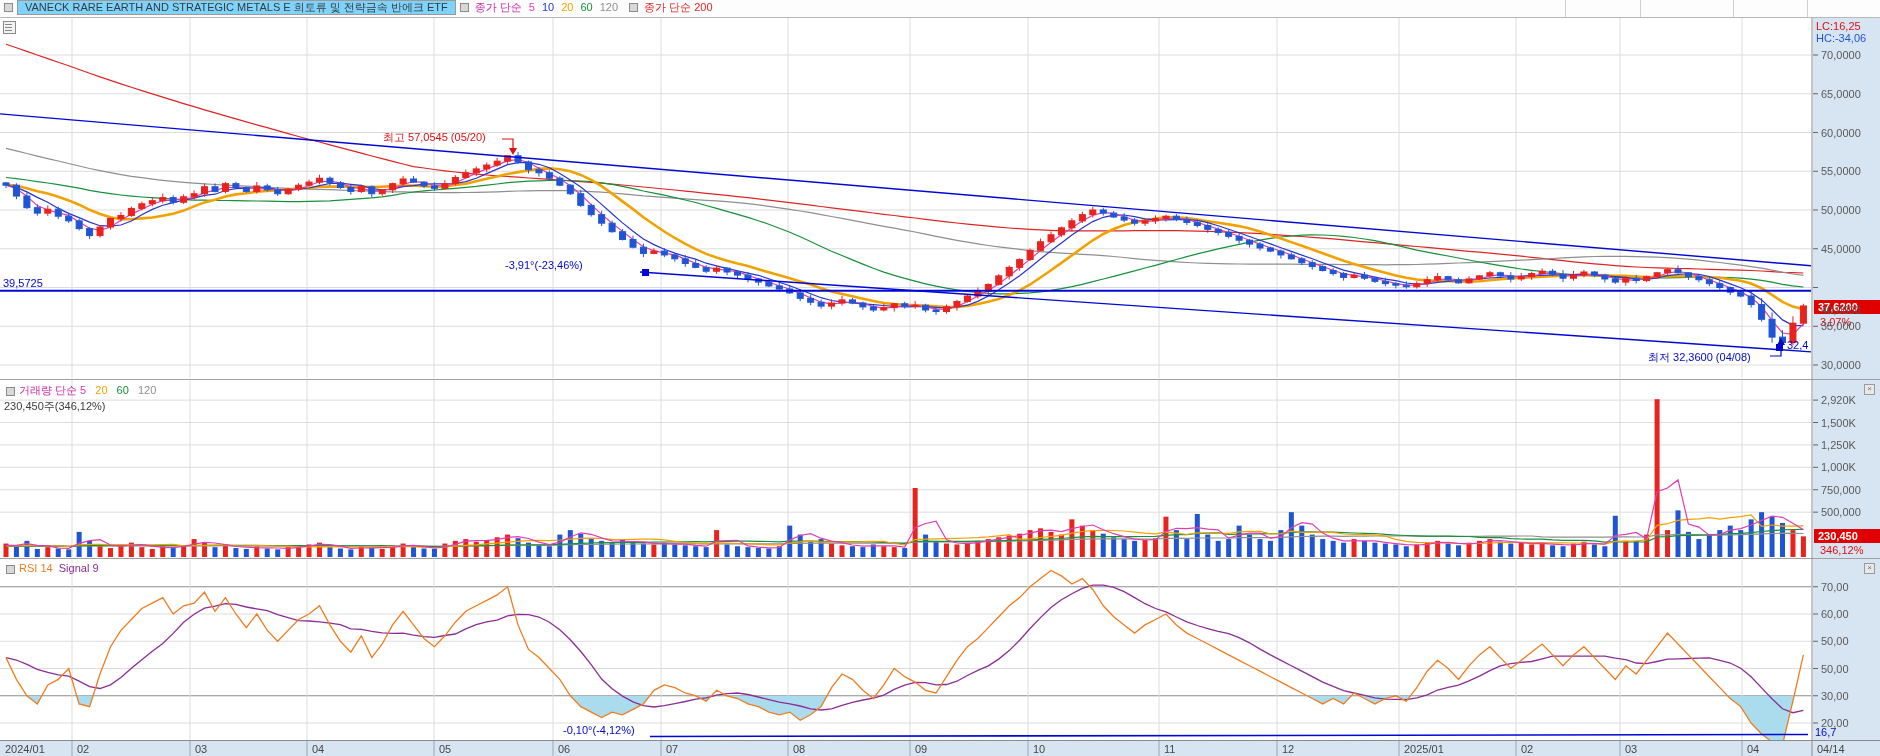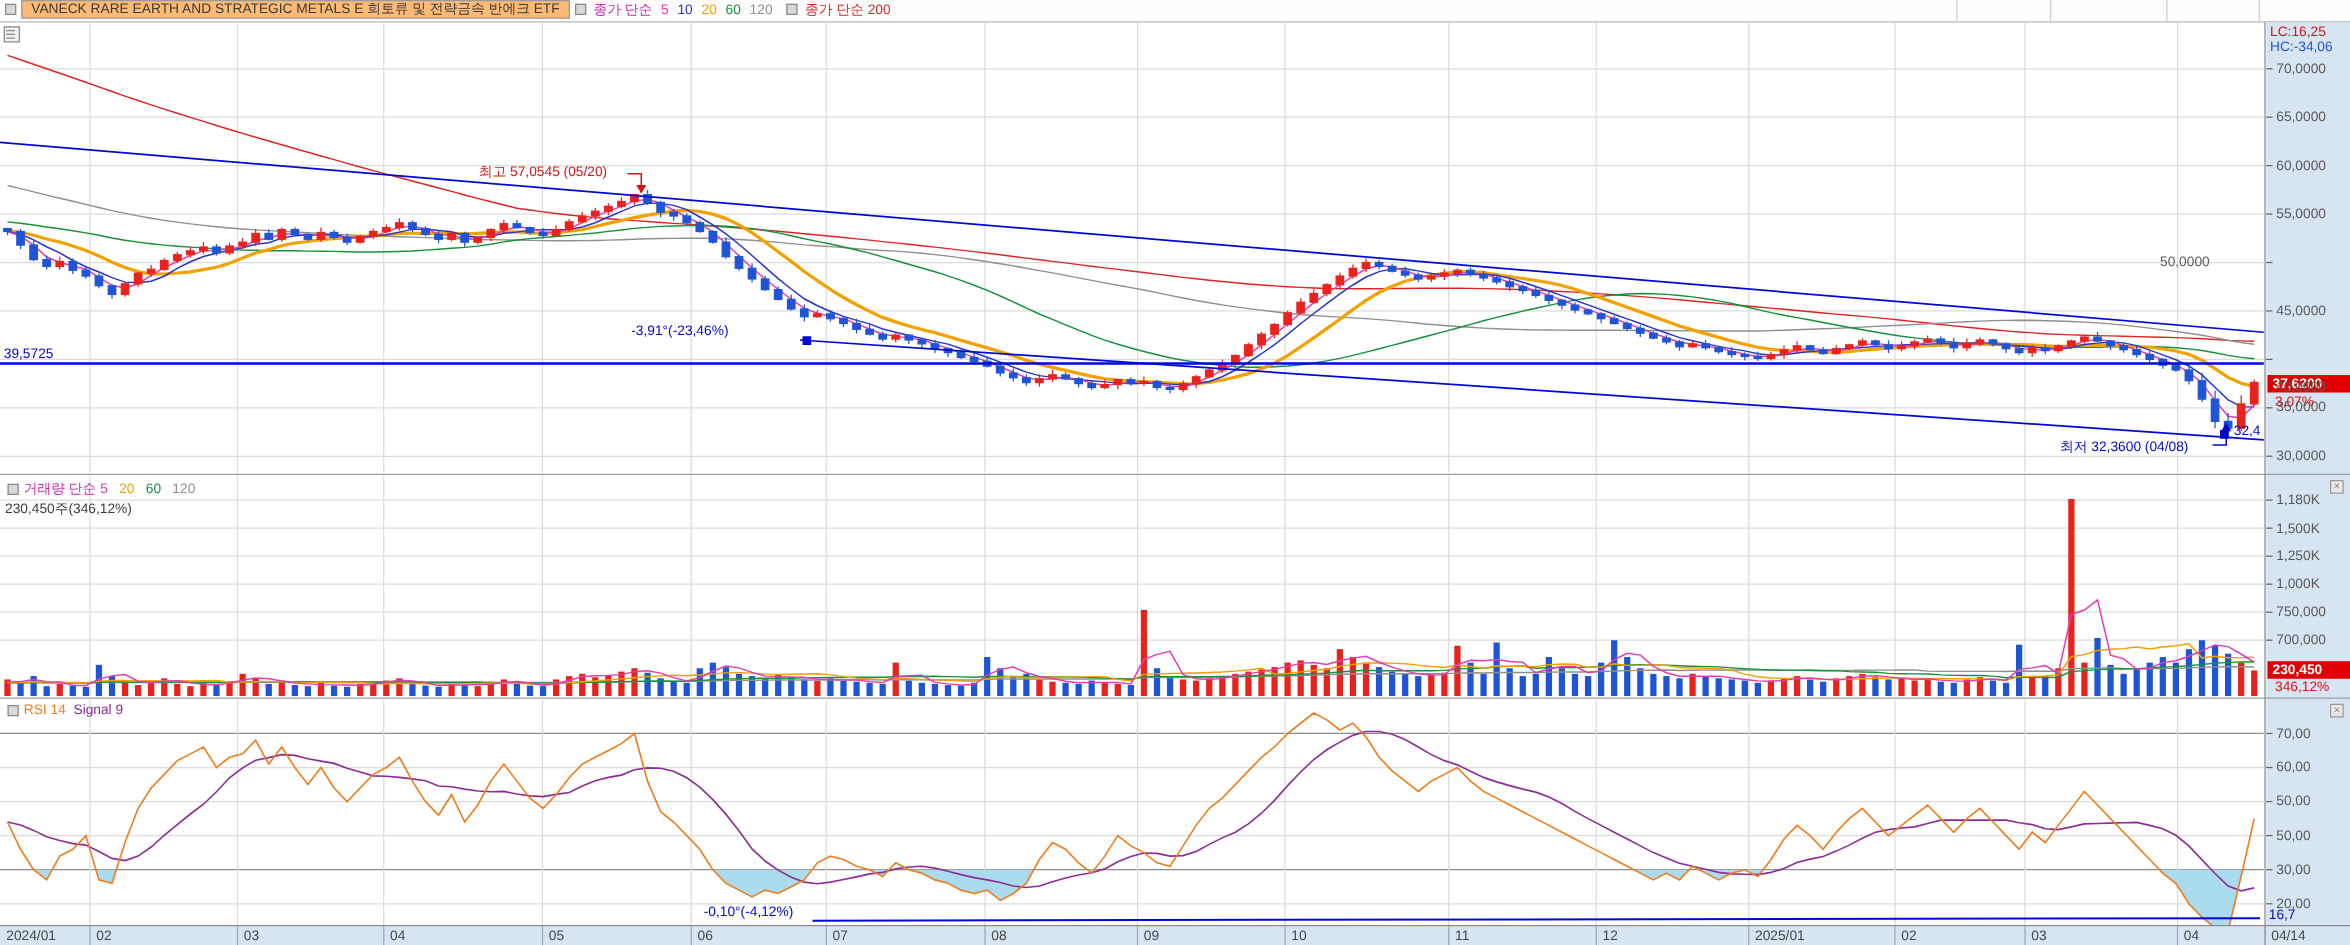--- a/index.html
+++ b/index.html
@@ -1,21 +1,21 @@
 <!DOCTYPE html>
 <html><head>
 <meta charset="utf-8">
 <style>
   html,body{margin:0;padding:0;background:#fff;font-family:"Liberation Sans",sans-serif;}
   #screen{position:relative;width:1880px;height:756px;background:#fff;overflow:hidden;font-size:11px;color:#444;}
   .abs{position:absolute;white-space:nowrap;}
   
   #topbar{left:0;top:0;width:1880px;height:17px;background:#fdfdfd;border-bottom:1px solid #b8b8b8;}
   .bullet{display:inline-block;width:7px;height:7px;background:#d8d8d8;border:1px solid #8a8a8a;vertical-align:middle;margin:0 4px;}
-  #titlebox{display:inline-block;height:13px;line-height:13px;border:1px solid #9a9a9a;background:#fdba74;padding:0 7px;color:#3a3a3a;vertical-align:middle;}
+  #titlebox{display:inline-block;height:13px;line-height:13px;border:1px solid #9a9a9a;background:#7dd3fc;padding:0 7px;color:#3a3a3a;vertical-align:middle;}
   .leg{display:inline-block;vertical-align:middle;margin-left:2px;}
   .leg span{margin-right:7px;}
   .vdiv{position:absolute;top:0;width:1px;height:17px;background:#cfcfcf;}
   
   .ytick{position:absolute;left:1821px;color:#5a5a5a;}
   .xtick{position:absolute;top:743px;color:#474747;}
   .redbox{position:absolute;left:1814px;width:64px;height:14px;background:#e00000;color:#fff;text-align:left;padding-left:4px;line-height:14px;font-weight:bold;}
   .redtxt{position:absolute;left:1820px;color:#e01010;}
   .bluetxt{color:#0008cc;}
   .redann{color:#e01010;}
@@ -841,31 +841,31 @@
   <div class="abs bluetxt" style="left:1815px;top:726px">16,7</div>
   <div class="collapse" style="left:1864px;top:563px">×</div>
 
   <div class="xtick" style="left:1817px">04/14</div>
 
   <div id="tick-layer">
       <div class="ytick" style="left: 1821px; top: 49px;">70,0000</div>
       <div class="ytick" style="left: 1821px; top: 87.75px;">65,0000</div>
       <div class="ytick" style="left: 1821px; top: 126.5px;">60,0000</div>
       <div class="ytick" style="left: 1821px; top: 165.25px;">55,0000</div>
-      <div class="ytick" style="left: 1728px; top: 204px;">50,0000</div>
+      <div class="ytick" style="left: 1821px; top: 204px;">50,0000</div>
       <div class="ytick" style="left: 1821px; top: 242.75px;">45,0000</div>
       <div class="ytick" style="left: 1821px; top: 281.5px; margin-top: 22px;">40,0000</div>
       <div class="ytick" style="left: 1821px; top: 320.25px;">35,0000</div>
       <div class="ytick" style="left: 1821px; top: 359px;">30,0000</div>
-      <div class="ytick" style="left: 1821px; top: 394.1px;">1,180K</div>
+      <div class="ytick" style="left: 1821px; top: 394.1px;">2,920K</div>
       <div class="ytick" style="left: 1821px; top: 416.514px;">1,500K</div>
       <div class="ytick" style="left: 1821px; top: 438.929px;">1,250K</div>
       <div class="ytick" style="left: 1821px; top: 461.343px;">1,000K</div>
       <div class="ytick" style="left: 1821px; top: 483.757px;">750,000</div>
-      <div class="ytick" style="left: 1821px; top: 506.171px;">700,000</div>
+      <div class="ytick" style="left: 1821px; top: 506.171px;">500,000</div>
       <div class="ytick" style="left: 1821px; top: 580.75px;">70,00</div>
       <div class="ytick" style="left: 1821px; top: 608px;">60,00</div>
       <div class="ytick" style="left: 1821px; top: 635.25px;">50,00</div>
       <div class="ytick" style="left: 1821px; top: 662.5px;">50,00</div>
       <div class="ytick" style="left: 1821px; top: 689.75px;">30,00</div>
       <div class="ytick" style="left: 1821px; top: 717px;">20,00</div>
       <div class="xtick" style="left: 5px; top: 743px;">2024/01</div>
       <div class="xtick" style="left: 77px; top: 743px;">02</div>
       <div class="xtick" style="left: 195px; top: 743px;">03</div>
       <div class="xtick" style="left: 312px; top: 743px;">04</div>

